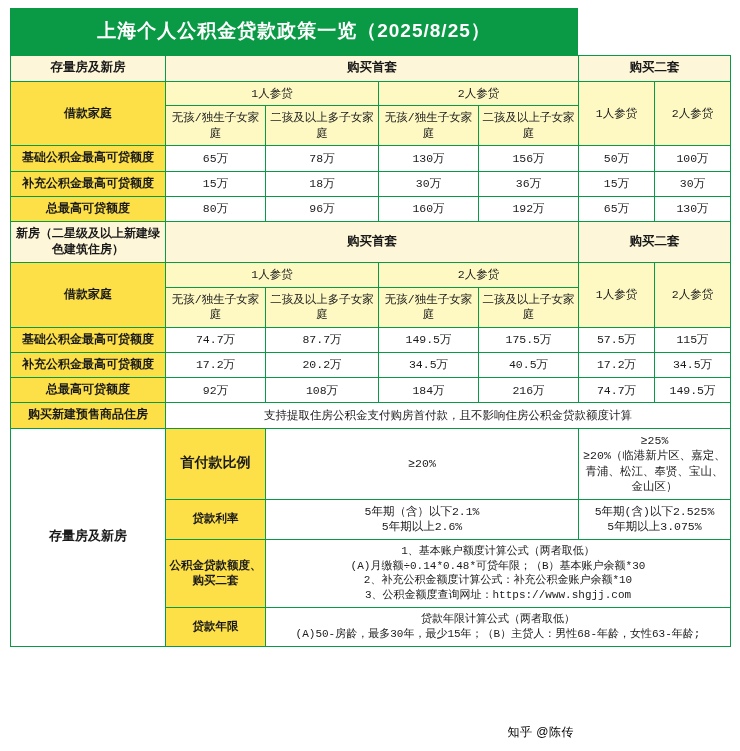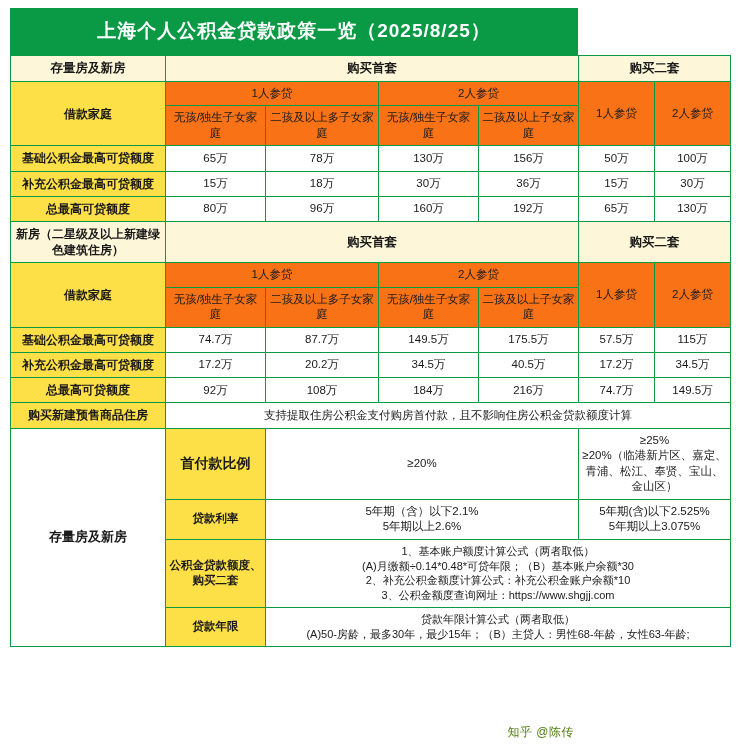--- a/index.html
+++ b/index.html
@@ -30,20 +30,21 @@
     font-weight: bold;
     letter-spacing: 1px;
     padding: 9px 0 10px 0;
     border: 1px solid #0a9a46;
   }
   table.grid {
     width: 720px;
     border-collapse: collapse;
     table-layout: fixed;
     font-size: 11.5px;
+    font-family: Liberation Mono, monospace;
   }
   table.grid td {
     border: 1px solid #0a9a46;
     text-align: center;
     vertical-align: middle;
     padding: 4px 3px;
     line-height: 1.35;
     color: #1a1a1a;
   }
   .hdr-cream {
@@ -55,21 +56,21 @@
     background: #fdf6d8;
     font-weight: bold;
     font-size: 12px;
   }
   .rowlabel {
     font-weight: bold;
     font-size: 12px;
     background: #fde047;
   }
   .sub {
-    background: #f97316;
+    background: #fef9c3;
     font-size: 11.5px;
   }
   .leftalign {
     text-align: left;
     padding-left: 8px;
     margin-left: 36px;
   }
   .big-label {
     font-weight: bold;
     font-size: 13px;
@@ -81,21 +82,21 @@
   .formula {
     text-align: left;
     padding: 5px 6px;
     line-height: 1.5;
     font-size: 11px;
   }
   .watermark {
     position: absolute;
     right: 14px;
     bottom: 10px;
-    color: #4d7c0f;
+    color: #000000;
     font-size: 12px;
     letter-spacing: 0.5px;
   }
 </style>
 </head>
 <body>
 
 <div class="page">
 
   <div class="title-bar">上海个人公积金贷款政策一览（2025/8/25）</div>

